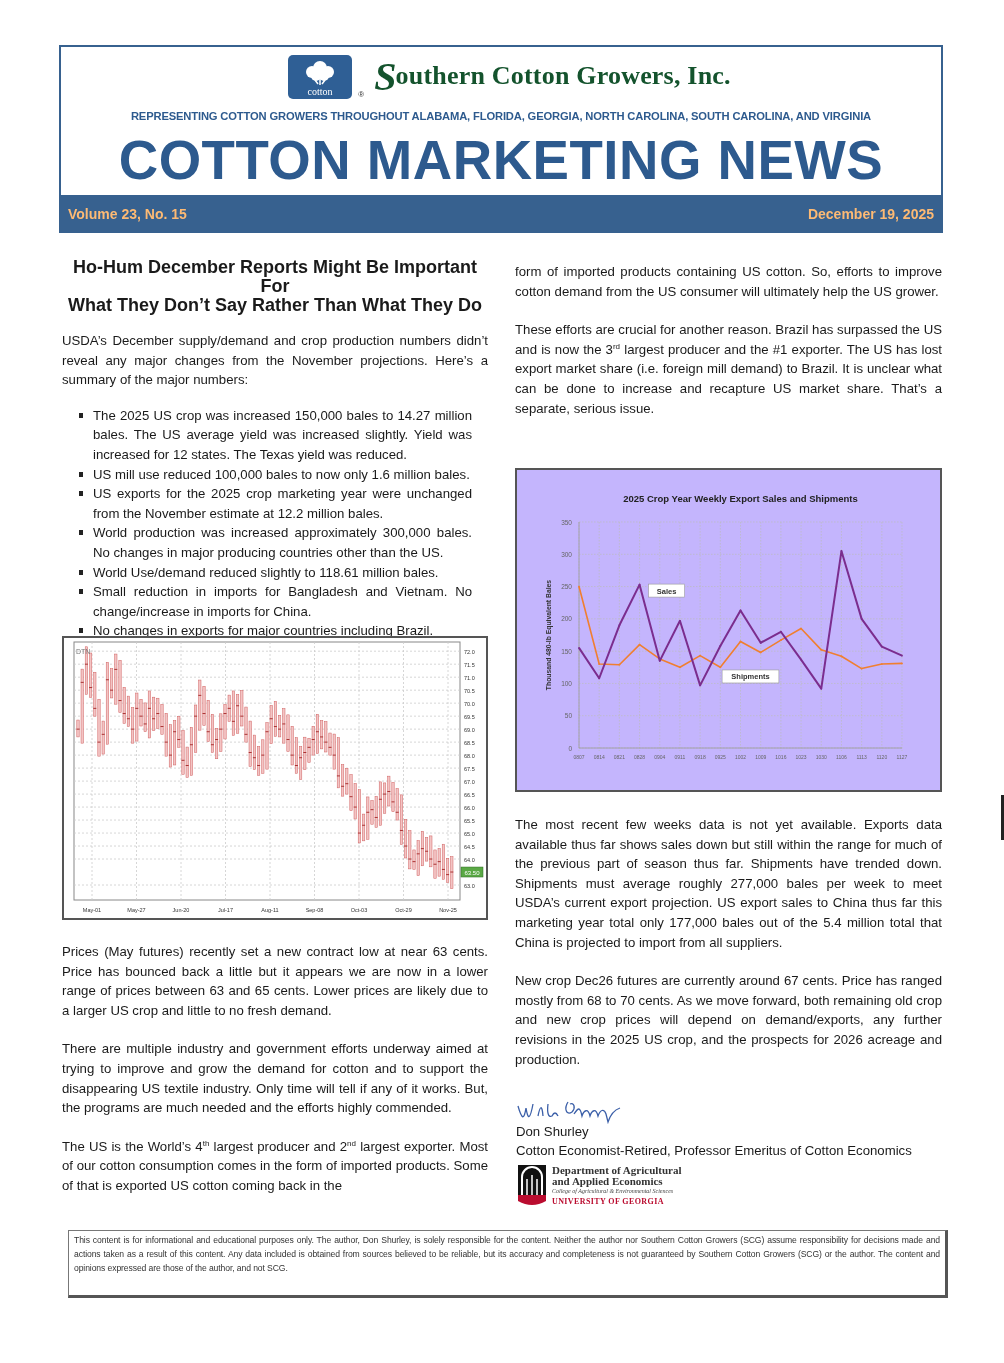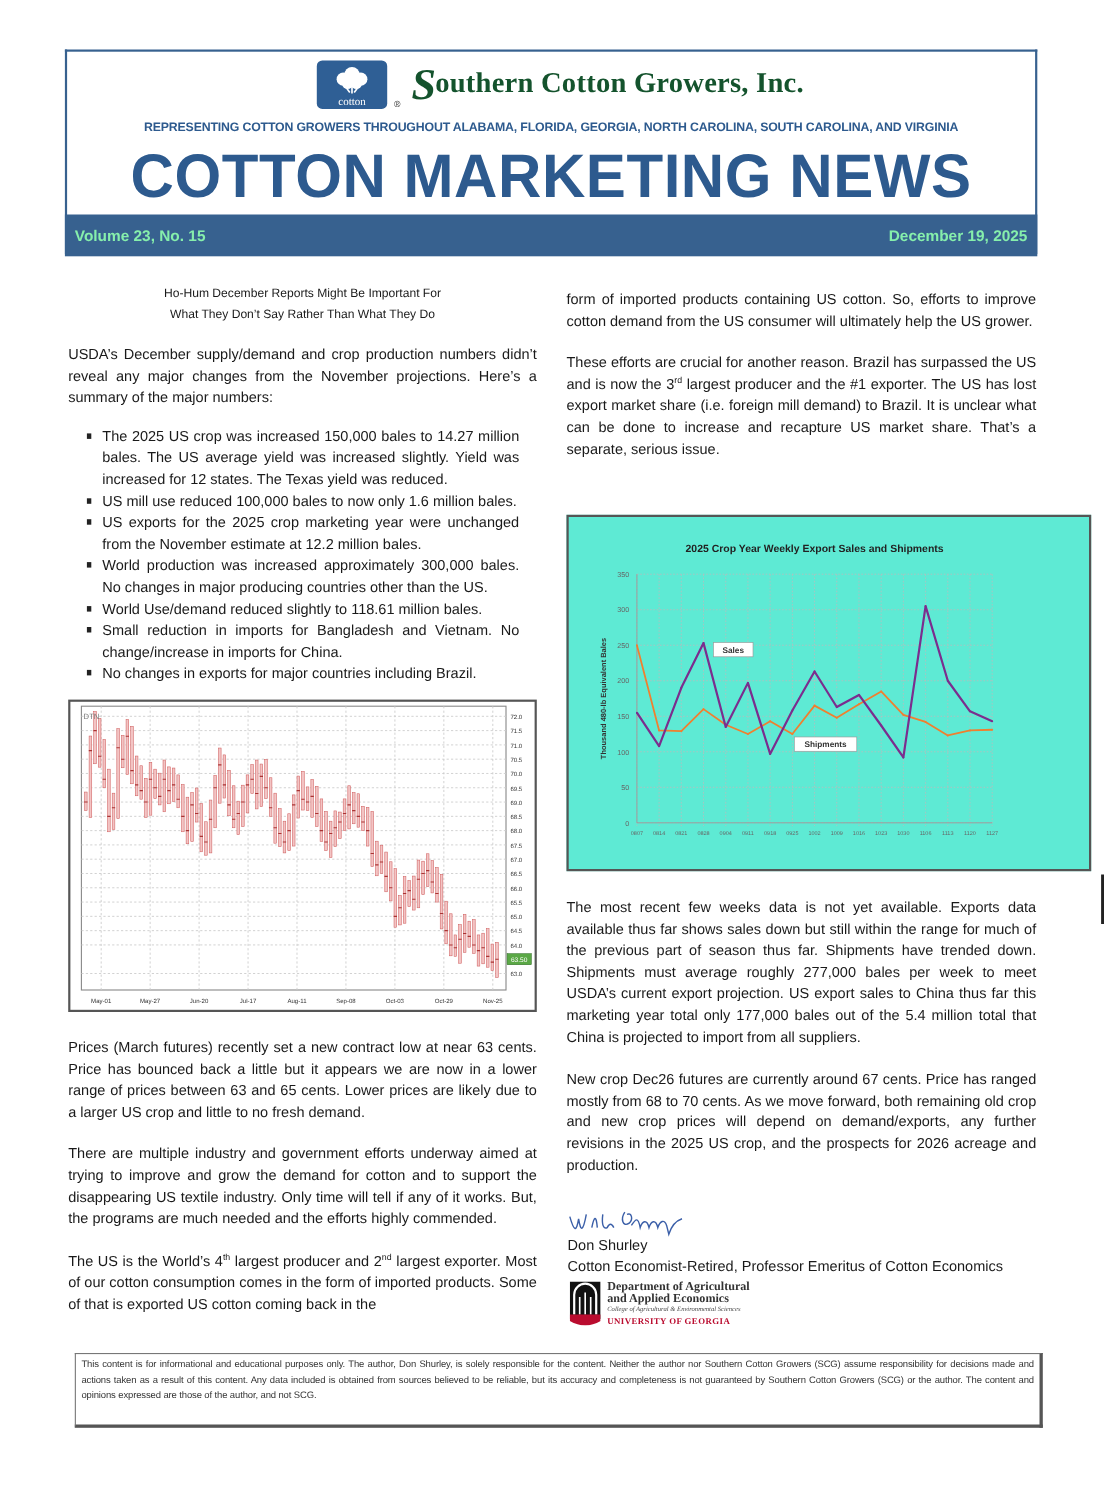--- a/index.html
+++ b/index.html
@@ -7,35 +7,35 @@
 
   .masthead { position: absolute; left: 59px; top: 45px; width: 884px; height: 186px; border: 2px solid #37618f; border-bottom: none; box-sizing: border-box; background: #fff; }
   .brand-row { position: absolute; left: 0; right: 0; top: 8px; display: flex; justify-content: center; align-items: center; gap: 6px; margin-left: 17px; }
   .logo { width: 64px; height: 44px; background: #2f5f95; border-radius: 5px; position: relative; }
   .logo svg { position: absolute; left: 0; top: 0; }
   .reg { font-size: 8px; color: #333; align-self: flex-end; margin-right: 4px; }
   .brand-name { font-family: "Liberation Serif", "DejaVu Serif", serif; font-size: 26px; font-weight: bold; color: #14532d; letter-spacing: 0.2px; }
   .brand-name .big-s { font-size: 40px; font-style: italic; line-height: 1; vertical-align: -6px; margin-right: -1px; }
   .tagline { position: absolute; left: 0; right: 0; top: 63px; text-align: center; font-size: 11.2px; font-weight: bold; color: #2d5a8e; letter-spacing: -0.15px; }
   .title { position: absolute; left: 0; right: 0; top: 85px; text-align: center; font-size: 56px; font-weight: bold; color: #2d5a8e; letter-spacing: 0.5px; line-height: 1; transform: scaleX(0.975); }
-  .banner { position: absolute; left: 59px; top: 195px; width: 884px; height: 38px; background: #37618f; color: #86efac; font-weight: bold; font-size: 14px; display: flex; justify-content: space-between; align-items: center; padding: 0 9px; box-sizing: border-box; }
+  .banner { position: absolute; left: 59px; top: 195px; width: 884px; height: 38px; background: #37618f; color: #fdba74; font-weight: bold; font-size: 14px; display: flex; justify-content: space-between; align-items: center; padding: 0 9px; box-sizing: border-box; }
 
   .col { position: absolute; font-size: 13.2px; line-height: 19.6px; text-align: justify; }
   .col p { margin: 0; }
   .col-left { left: 62px; top: 258px; width: 426px; }
   .col-right { left: 515px; top: 262px; width: 427px; }
-  .headline { text-align: center; font-weight: normal; font-size: 11px; line-height: 19px; margin: 0 0 16px 0 !important; }
+  .headline { text-align: center; font-weight: bold; font-size: 18px; line-height: 19px; margin: 0 0 16px 0 !important; }
   .bullets { list-style: none; margin: 16px; padding: 0; }
   .bullets li { position: relative; padding-left: 15px; }
   .bullets li::before { content: ""; position: absolute; left: 1px; top: 7px; width: 4px; height: 5px; background: #222; }
   .gap { height: 19px; }
   sup { font-size: 8px; line-height: 0; }
 
   .price-chart { position: absolute; left: 62px; top: 636px; width: 426px; height: 284px; border: 2px solid #555; box-sizing: border-box; background: #fff; }
-  .export-chart { position: absolute; left: 515px; top: 468px; width: 477px; height: 324px; border: 2px solid #555; box-sizing: border-box; background: #5eead4; }
+  .export-chart { position: absolute; left: 515px; top: 468px; width: 427px; height: 324px; border: 2px solid #555; box-sizing: border-box; background: #c4b5fd; }
 
   .signature { position: absolute; left: 516px; top: 1098px; }
   .sig-name, .sig-title { position: absolute; left: 516px; font-size: 13.2px; }
   .sig-name { top: 1124px; }
   .sig-title { top: 1143px; }
   .uga { position: absolute; left: 518px; top: 1165px; display: flex; gap: 6px; }
   .uga-text { font-family: "Liberation Serif", "DejaVu Serif", serif; line-height: 11px; }
   .uga-dept { font-size: 11px; font-weight: bold; color: #333; }
   .uga-college { font-size: 6px; font-style: italic; color: #444; line-height: 9px; }
   .uga-univ { font-size: 8px; font-weight: bold; color: #ba0c2f; letter-spacing: 0.4px; }
@@ -321,21 +321,21 @@
       <line x1="382.1" x2="385.1" y1="236.61855670103097" y2="236.61855670103097" stroke="#a33" stroke-width="1"></line>
       <rect x="386.6" y="218.69278350515458" width="2.4" height="31.954639175257796" fill="#f3c4c4" stroke="#d06060" stroke-width="0.5"></rect>
       <line x1="386.3" x2="389.3" y1="234.02061855670104" y2="234.02061855670104" stroke="#a33" stroke-width="1"></line>
       <text x="12" y="16" font-size="7" fill="#777" font-family="Liberation Sans, sans-serif">DTN</text>
       <rect x="397" y="229.02061855670104" width="22" height="10" fill="#5aa845" stroke="#2f6e25" stroke-width="0.5"></rect>
       <text x="408" y="236.52061855670104" font-size="6" fill="#fff" text-anchor="middle" font-family="Liberation Sans, sans-serif">63.50</text>
     </svg>
 </div>
 
 <div class="col" style="left:62px; top:942px; width:426px;">
-  <p>Prices (March futures) recently set a new contract low at near 63 cents.  Price has bounced back a little but it appears we are now in a lower range of prices between 63 and 65 cents.  Lower prices are likely due to a larger US crop and little to no fresh demand.</p>
+  <p>Prices (May futures) recently set a new contract low at near 63 cents.  Price has bounced back a little but it appears we are now in a lower range of prices between 63 and 65 cents.  Lower prices are likely due to a larger US crop and little to no fresh demand.</p>
   <div class="gap"></div>
   <p>There are multiple industry and government efforts underway aimed at trying to improve and grow the demand for cotton and to support the disappearing US textile industry.  Only time will tell if any of it works.  But, the programs are much needed and the efforts highly commended.</p>
   <div class="gap"></div>
   <p><span>The US is the World’s 4</span><sup>th</sup><span> largest producer and 2</span><sup>nd</sup><span> largest exporter. Most of our cotton consumption comes in the form of imported products.  Some of that is exported US cotton coming back in the</span></p>
 </div>
 
 <div class="col col-right">
   <p>form of imported products containing US cotton.  So, efforts to improve cotton demand from the US consumer will ultimately help the US grower.</p>
   <div class="gap"></div>
   <p><span>These efforts are crucial for another reason.  Brazil has surpassed the US and is now the 3</span><sup>rd</sup><span> largest producer and the #1 exporter. The US has lost export market share (i.e. foreign mill demand) to Brazil.  It is unclear what can be done to increase and recapture US market share.  That’s a separate, serious issue.</span></p>

